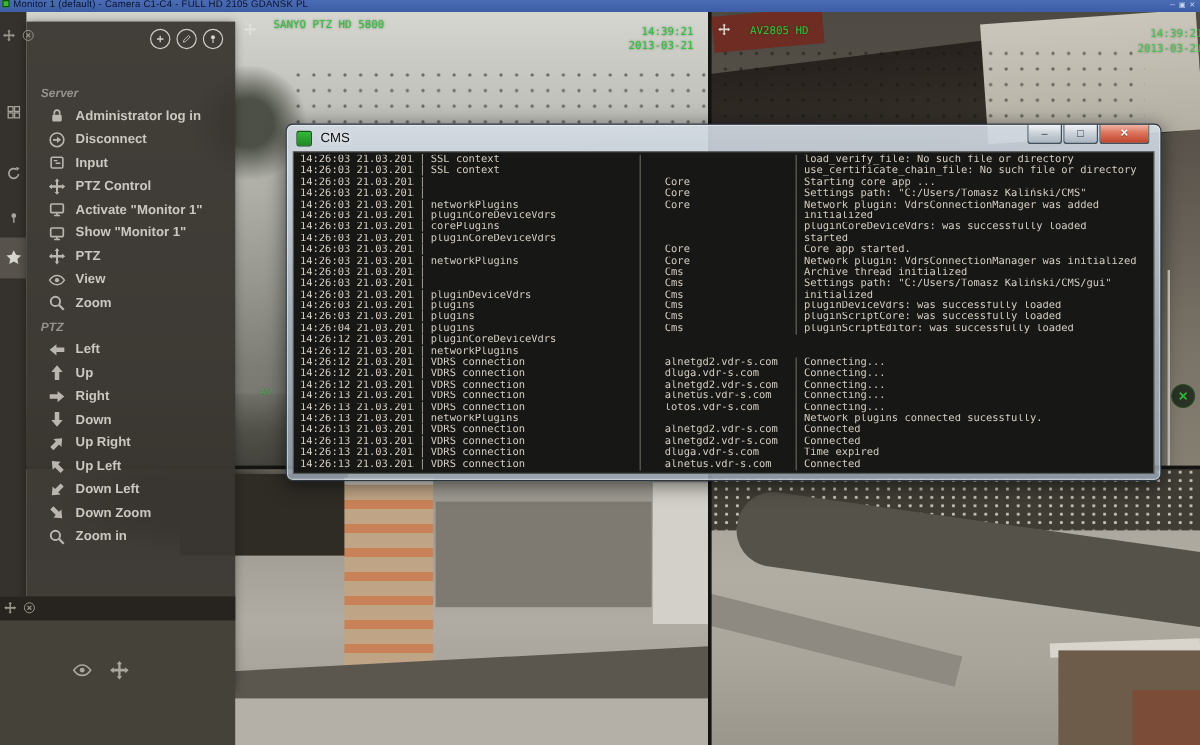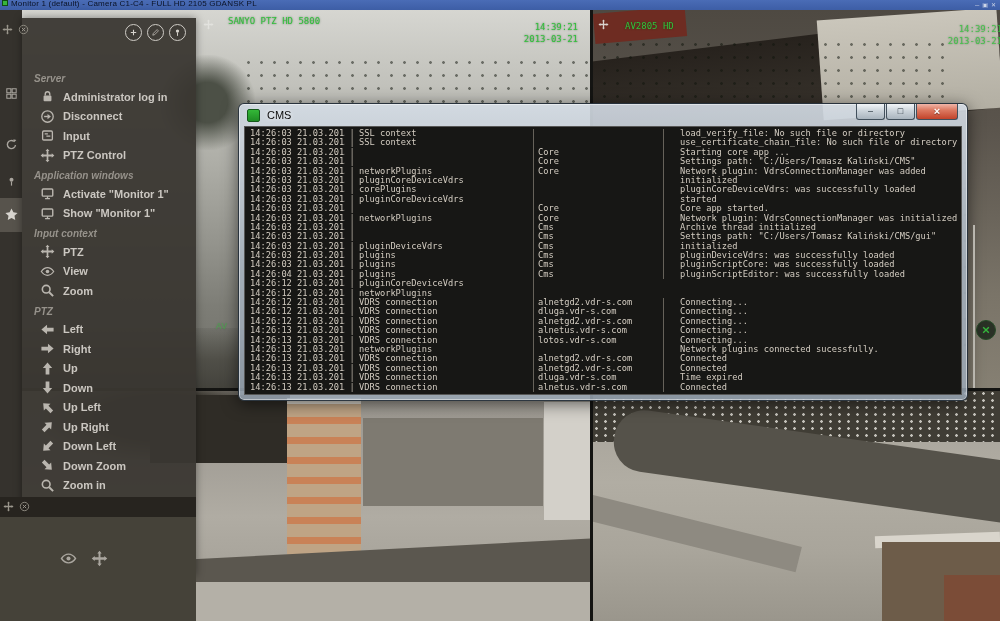--- a/index.html
+++ b/index.html
@@ -123,22 +123,22 @@
   #wbtn-close{width:42px;background:linear-gradient(180deg,#f0b5a8,#dd7a62 40%,#c2432a);}
   #wbtn-close span{color:#fff;font-size:11px;font-weight:bold;text-shadow:0 1px 1px rgba(0,0,0,.4);}
   #cms-content{position:absolute;left:5px;right:5px;top:22px;bottom:5px;background:#171715;
                border:1px solid rgba(255,255,255,.28);overflow:hidden;}
   #log-rows{position:absolute;left:0;top:2px;right:0;font-family:"DejaVu Sans Mono",monospace;
             font-size:8.7px;color:#d3ccc1;}
   .lrow{height:9.4px;line-height:9.4px;display:flex;white-space:nowrap;}
   .lc1{flex:0 0 100px;padding-left:5px;overflow:hidden;}
   .lsep{flex:0 0 14px;text-align:center;color:#b4ada1;}
   .lc2{flex:0 0 174px;overflow:hidden;}
-  .lc3{flex:0 0 130px;padding-left:4px;border-left:1px solid rgba(200,190,175,.45);overflow:hidden;}
-  .lc4{flex:1 1 auto;padding-left:16px;border-left:1px solid rgba(200,190,175,.45);overflow:hidden;}
+  .lc3{flex:0 0 130px;padding-left:20px;border-left:1px solid rgba(200,190,175,.45);overflow:hidden;}
+  .lc4{flex:1 1 auto;padding-left:6px;border-left:1px solid rgba(200,190,175,.45);overflow:hidden;}
 </style>
 </head>
 <body>
 
 <div id="stage">
 
   <div id="titlebar">
     <span id="app-icon"></span>
     <span id="app-title">Monitor 1 (default) - Camera C1-C4 - FULL HD 2105 GDANSK PL</span>
     <span id="tb-btns">
@@ -295,40 +295,38 @@
           <span>Input</span>
         </div>
         <div class="item">
           <span class="ic">
             <svg viewBox="0 0 16 16" fill="currentColor">
               <path d="M8 .7 10.1 3.3H8.9v3.6h3.6V5.7L15.3 8l-2.8 2.3V9.1H8.9v3.6h1.2L8 15.3 5.9 12.7H7.1V9.1H3.5v1.2L.7 8l2.8-2.3v1.2h3.6V3.3H5.9Z"></path>
             </svg>
           </span>
           <span>PTZ Control</span>
         </div>
-        <div class="sec">Application windows</div>
         <div class="item">
           <span class="ic">
             <svg viewBox="0 0 16 16" fill="currentColor">
               <rect x="2.4" y="3.2" width="11.2" height="7.6" rx="1" fill="none" stroke="currentColor" stroke-width="1.5"></rect>
               <path d="M8 10.8v2M5.4 13.4h5.2" fill="none" stroke="currentColor" stroke-width="1.4"></path>
             </svg>
           </span>
           <span>Activate "Monitor 1"</span>
         </div>
         <div class="item">
           <span class="ic">
             <svg viewBox="0 0 16 16" fill="currentColor">
               <rect x="2.4" y="3.2" width="11.2" height="7.6" rx="1" fill="none" stroke="currentColor" stroke-width="1.5"></rect>
               <path d="M8 10.8v2M5.4 13.4h5.2" fill="none" stroke="currentColor" stroke-width="1.4"></path>
             </svg>
           </span>
           <span>Show "Monitor 1"</span>
         </div>
-        <div class="sec">Input context</div>
         <div class="item">
           <span class="ic">
             <svg viewBox="0 0 16 16" fill="currentColor">
               <path d="M8 .7 10.1 3.3H8.9v3.6h3.6V5.7L15.3 8l-2.8 2.3V9.1H8.9v3.6h1.2L8 15.3 5.9 12.7H7.1V9.1H3.5v1.2L.7 8l2.8-2.3v1.2h3.6V3.3H5.9Z"></path>
             </svg>
           </span>
           <span>PTZ</span>
         </div>
         <div class="item">
           <span class="ic">
@@ -353,56 +351,56 @@
           <span class="ic">
             <svg viewBox="0 0 16 16" fill="currentColor">
               <path d="M1.5 8 7.5 3v3h7v4h-7v3z" transform="rotate(0 8 8)"></path>
             </svg>
           </span>
           <span>Left</span>
         </div>
         <div class="item">
           <span class="ic">
             <svg viewBox="0 0 16 16" fill="currentColor">
+              <path d="M1.5 8 7.5 3v3h7v4h-7v3z" transform="rotate(90 8 8)"></path>
+            </svg>
+          </span>
+          <span>Up</span>
+        </div>
+        <div class="item">
+          <span class="ic">
+            <svg viewBox="0 0 16 16" fill="currentColor">
               <path d="M1.5 8 7.5 3v3h7v4h-7v3z" transform="rotate(180 8 8)"></path>
             </svg>
           </span>
           <span>Right</span>
         </div>
         <div class="item">
           <span class="ic">
             <svg viewBox="0 0 16 16" fill="currentColor">
-              <path d="M1.5 8 7.5 3v3h7v4h-7v3z" transform="rotate(90 8 8)"></path>
-            </svg>
-          </span>
-          <span>Up</span>
-        </div>
-        <div class="item">
-          <span class="ic">
-            <svg viewBox="0 0 16 16" fill="currentColor">
               <path d="M1.5 8 7.5 3v3h7v4h-7v3z" transform="rotate(270 8 8)"></path>
             </svg>
           </span>
           <span>Down</span>
         </div>
         <div class="item">
           <span class="ic">
             <svg viewBox="0 0 16 16" fill="currentColor">
+              <path d="M1.5 8 7.5 3v3h7v4h-7v3z" transform="rotate(135 8 8)"></path>
+            </svg>
+          </span>
+          <span>Up Right</span>
+        </div>
+        <div class="item">
+          <span class="ic">
+            <svg viewBox="0 0 16 16" fill="currentColor">
               <path d="M1.5 8 7.5 3v3h7v4h-7v3z" transform="rotate(45 8 8)"></path>
             </svg>
           </span>
           <span>Up Left</span>
-        </div>
-        <div class="item">
-          <span class="ic">
-            <svg viewBox="0 0 16 16" fill="currentColor">
-              <path d="M1.5 8 7.5 3v3h7v4h-7v3z" transform="rotate(135 8 8)"></path>
-            </svg>
-          </span>
-          <span>Up Right</span>
         </div>
         <div class="item">
           <span class="ic">
             <svg viewBox="0 0 16 16" fill="currentColor">
               <path d="M1.5 8 7.5 3v3h7v4h-7v3z" transform="rotate(315 8 8)"></path>
             </svg>
           </span>
           <span>Down Left</span>
         </div>
         <div class="item">

